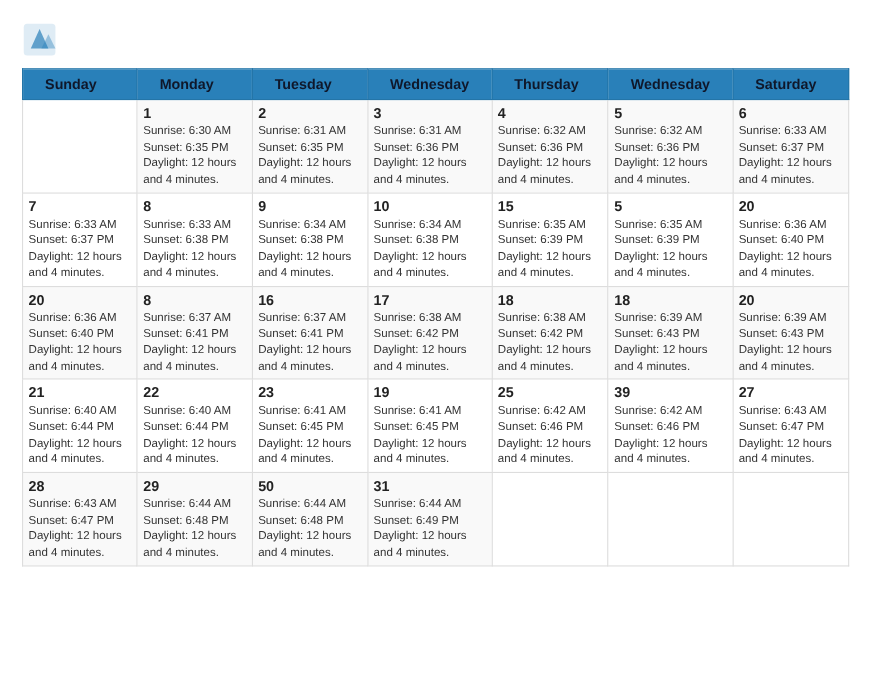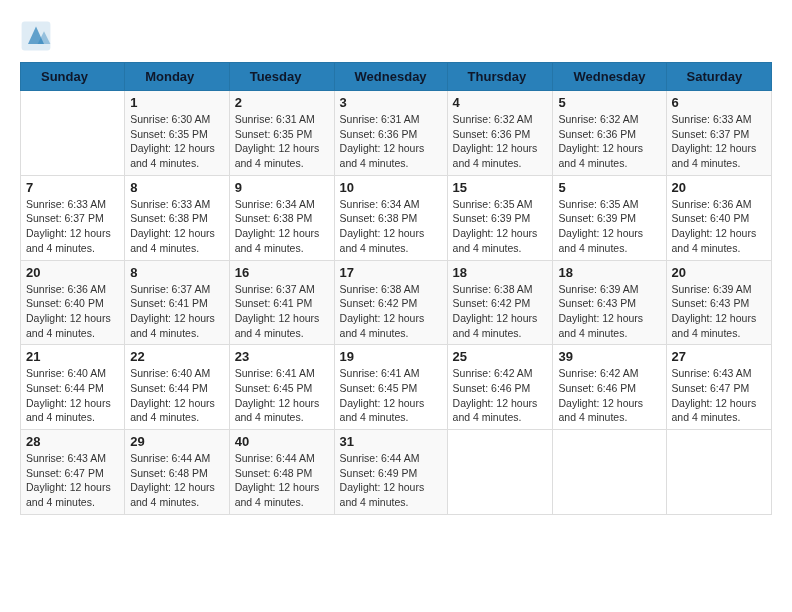--- a/index.html
+++ b/index.html
@@ -242,21 +242,21 @@
       </tr>
       <tr>
         <td><span class="day-num">28</span>
         <span class="day-info">Sunrise: 6:43 AM</span><br>
         <span class="day-info">Sunset: 6:47 PM</span><br>
         <span class="day-info">Daylight: 12 hours and 4 minutes.</span></td>
         <td><span class="day-num">29</span>
         <span class="day-info">Sunrise: 6:44 AM</span><br>
         <span class="day-info">Sunset: 6:48 PM</span><br>
         <span class="day-info">Daylight: 12 hours and 4 minutes.</span></td>
-        <td><span class="day-num">40</span>
+        <td><span class="day-num">50</span>
         <span class="day-info">Sunrise: 6:44 AM</span><br>
         <span class="day-info">Sunset: 6:48 PM</span><br>
         <span class="day-info">Daylight: 12 hours and 4 minutes.</span></td>
         <td><span class="day-num">31</span>
         <span class="day-info">Sunrise: 6:44 AM</span><br>
         <span class="day-info">Sunset: 6:49 PM</span><br>
         <span class="day-info">Daylight: 12 hours and 4 minutes.</span></td>
         <td class="empty-cell"></td>
         <td class="empty-cell"></td>
         <td class="empty-cell"></td>

